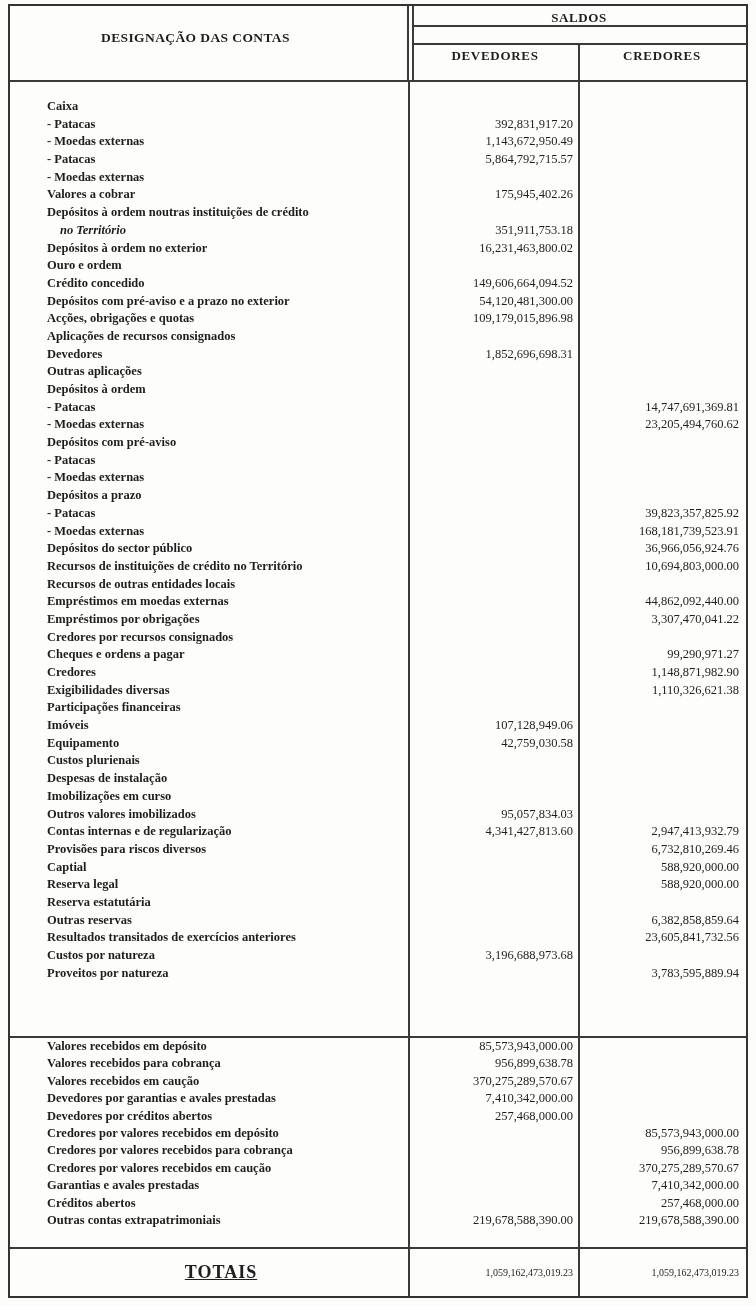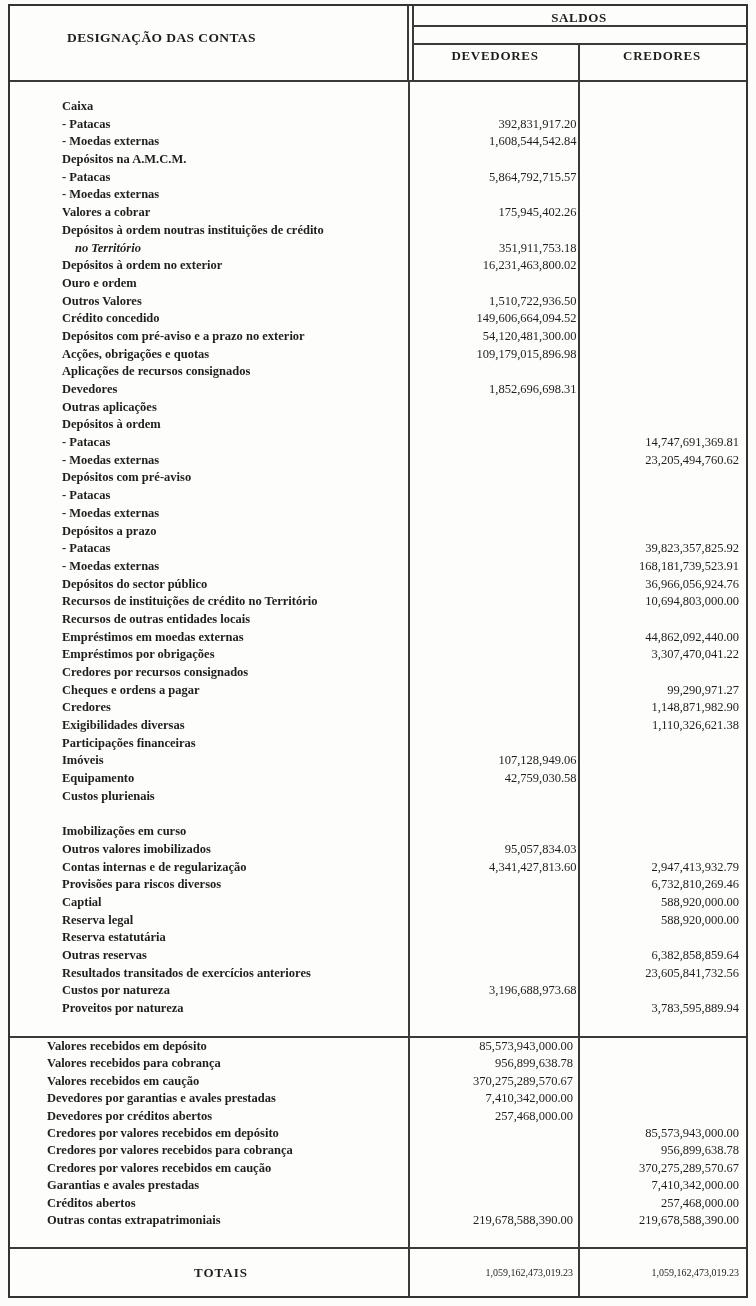--- a/index.html
+++ b/index.html
@@ -18,21 +18,21 @@
     border: 2px solid #333;
     background: #fdfdfb;
   }
   
   .hline { position: absolute; height: 2px; background: #3a3a3a; }
   .vline { position: absolute; width: 2px;  background: #3a3a3a; }
 
   .hdr-designation {
     position: absolute; left: 0; top: 0; width: 397px; height: 64px;
     display: flex; align-items: center;
-    padding-left: 57px;
+    padding-left: 91px;
     font-weight: 700; font-size: 13.5px; letter-spacing: .4px;
   }
   .hdr-saldos {
     position: absolute; left: 402px; top: 0; width: 334px; height: 24px;
     display: flex; align-items: center; justify-content: center;
     font-weight: 700; font-size: 13px; letter-spacing: .6px; border-radius: 7px;
   }
   .hdr-dev, .hdr-cred {
     position: absolute; top: 37px; height: 37px;
     display: flex; justify-content: center;
@@ -40,41 +40,41 @@
     font-weight: 700; font-size: 13px; letter-spacing: .7px;
   }
   .hdr-dev  { left: 402px; width: 166px; }
   .hdr-cred { left: 568px; width: 168px; }
 
   
   .section { position: absolute; left: 0; width: 736px; }
   #section-main    { top: 92px; }
   #section-offbal  { top: 1032px; }
   .row { display: flex; width: 736px; }
-  #section-main   .row { height: 17.7px; padding-left: 15px; }
+  #section-main   .row { height: 17.7px; }
   #section-offbal .row { height: 17.4px; }
   .cell { overflow: hidden; white-space: nowrap; }
   .c-label {
     width: 398px; padding-left: 37px;
     font-weight: 700; font-size: 12.5px;
   }
   .c-label.ind { padding-left: 50px; font-style: italic; }
   .c-dev  { width: 170px; text-align: right; padding-right: 5px; font-size: 12.5px; }
   .c-cred { width: 168px; text-align: right; padding-right: 7px; font-size: 12.5px; }
   #section-main .row .cell,
   #section-offbal .row .cell { line-height: 17.5px; }
 
   
   .totals-row {
     position: absolute; left: 0; top: 1243px; width: 736px; height: 47px;
     display: flex; align-items: center;
   }
   .totals-row .c-label {
     display: flex; justify-content: center; padding-left: 24px;
-    font-size: 13px; letter-spacing: 1px;
+    font-size: 18px; letter-spacing: 1px; text-decoration: underline;
   }
   .totals-row .c-dev, .totals-row .c-cred { font-size: 10px; }
 </style>
 </head>
 <body>
 
 <div class="table">
 
   <div class="hdr-designation">DESIGNAÇÃO DAS CONTAS</div>
   <div class="hdr-saldos">SALDOS</div>
@@ -97,26 +97,21 @@
         <div class="cell c-dev"></div>
         <div class="cell c-cred"></div>
       </div>
       <div class="row">
         <div class="cell c-label">- Patacas</div>
         <div class="cell c-dev">392,831,917.20</div>
         <div class="cell c-cred"></div>
       </div>
       <div class="row">
         <div class="cell c-label">- Moedas externas</div>
-        <div class="cell c-dev">1,608,544,542.84</div>
-        <div class="cell c-cred"></div>
-      </div>
-      <div class="row">
-        <div class="cell c-label">Depósitos na A.M.C.M.</div>
-        <div class="cell c-dev"></div>
+        <div class="cell c-dev">1,143,672,950.49</div>
         <div class="cell c-cred"></div>
       </div>
       <div class="row">
         <div class="cell c-label">- Patacas</div>
         <div class="cell c-dev">5,864,792,715.57</div>
         <div class="cell c-cred"></div>
       </div>
       <div class="row">
         <div class="cell c-label">- Moedas externas</div>
         <div class="cell c-dev"></div>
@@ -141,25 +136,20 @@
         <div class="cell c-label">Depósitos à ordem no exterior</div>
         <div class="cell c-dev">16,231,463,800.02</div>
         <div class="cell c-cred"></div>
       </div>
       <div class="row">
         <div class="cell c-label">Ouro e ordem</div>
         <div class="cell c-dev"></div>
         <div class="cell c-cred"></div>
       </div>
       <div class="row">
-        <div class="cell c-label">Outros Valores</div>
-        <div class="cell c-dev">1,510,722,936.50</div>
-        <div class="cell c-cred"></div>
-      </div>
-      <div class="row">
         <div class="cell c-label">Crédito concedido</div>
         <div class="cell c-dev">149,606,664,094.52</div>
         <div class="cell c-cred"></div>
       </div>
       <div class="row">
         <div class="cell c-label">Depósitos com pré-aviso e a prazo no exterior</div>
         <div class="cell c-dev">54,120,481,300.00</div>
         <div class="cell c-cred"></div>
       </div>
       <div class="row">
@@ -286,20 +276,21 @@
         <div class="cell c-label">Equipamento</div>
         <div class="cell c-dev">42,759,030.58</div>
         <div class="cell c-cred"></div>
       </div>
       <div class="row">
         <div class="cell c-label">Custos plurienais</div>
         <div class="cell c-dev"></div>
         <div class="cell c-cred"></div>
       </div>
       <div class="row">
+        <div class="cell c-label">Despesas de instalação</div>
         <div class="cell c-dev"></div>
         <div class="cell c-cred"></div>
       </div>
       <div class="row">
         <div class="cell c-label">Imobilizações em  curso</div>
         <div class="cell c-dev"></div>
         <div class="cell c-cred"></div>
       </div>
       <div class="row">
         <div class="cell c-label">Outros valores imobilizados</div>

